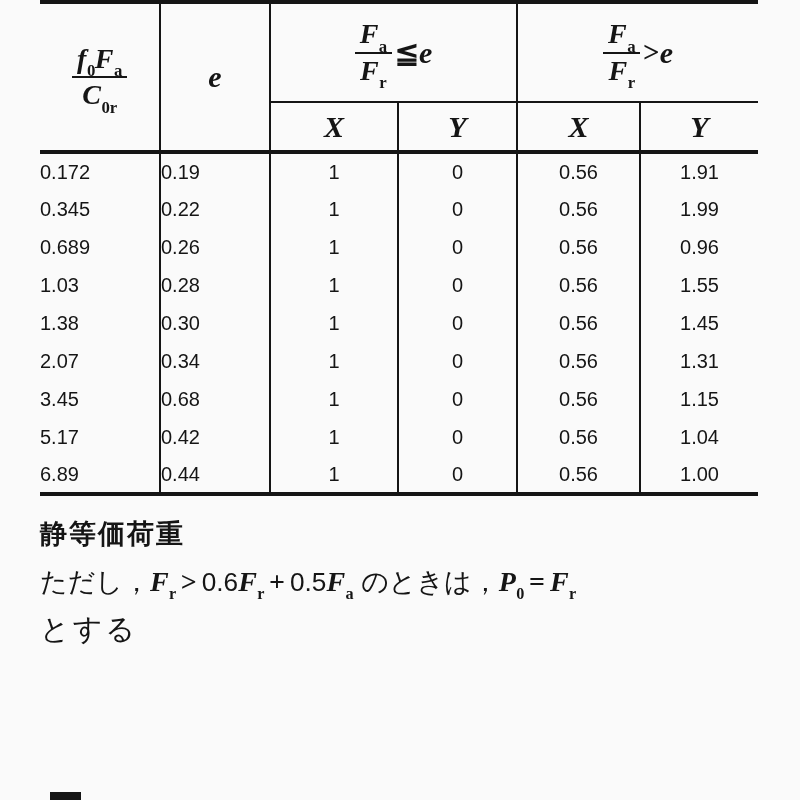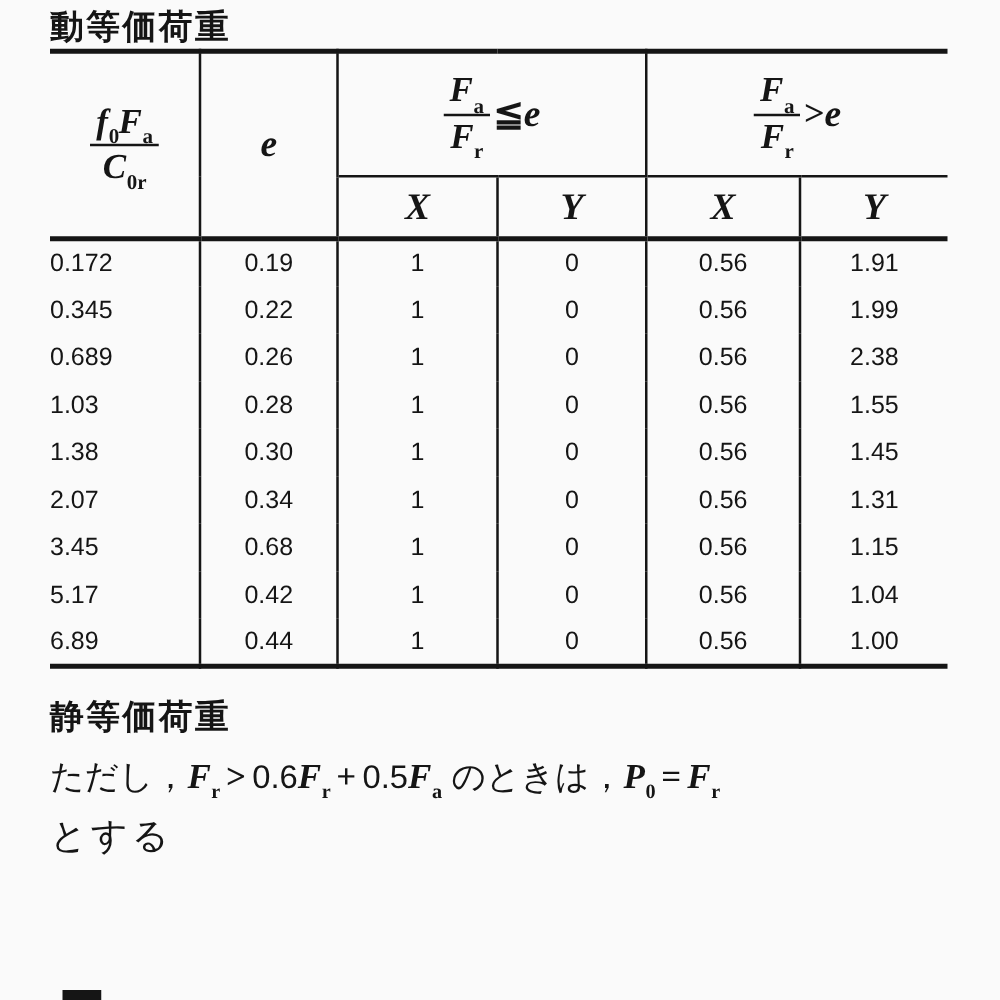--- a/index.html
+++ b/index.html
@@ -57,21 +57,21 @@
     padding:0;
     vertical-align:middle;
   }
   th.hc1 { height:100px; }
   tr.subhead th { height:50px; }
   tbody td { height:38px; font-family:"Liberation Sans", sans-serif; font-size:20px; }
   .bl { border-left:2px solid #151515; }
   tr.subhead th { border-top:2px solid #151515; }
   tbody tr:first-child td { border-top:4px solid #151515; }
   td.c0 { text-align:left; padding-left:14px; }
-  td.c1 { text-align:center; padding-left:16px; }
+  td.c1 { text-align:left; padding-left:16px; }
   td.c2, td.c3, td.c4, td.c5 { text-align:center; }
 
   
   th .hdr-math { display:inline-flex; align-items:center; justify-content:flex-start; }
   th { text-align:center; }
   .frac {
     display:inline-block; text-align:center;
     font-family:"Liberation Serif", serif;
     font-size:28px; font-weight:bold; line-height:1.15;
   }
@@ -94,21 +94,20 @@
   .crop-bar {
     position:absolute; left:50px; bottom:0;
     width:31px; height:8px; background:#151515;
   }
 </style>
 </head>
 <body style="background: rgb(250, 250, 250); color: rgb(21, 21, 21);">
 
 <div class="page">
 
-  <div class="sec-title dynamic">動等価荷重</div>
 
 
   <table class="factors">
     <colgroup>
       <col style="width:120px">
         <col style="width:110px">
         <col style="width:128px">
       <col style="width:119px">
         <col style="width:123px">
         <col style="width:118px">
@@ -166,21 +165,21 @@
           <td class="c3 bl">0</td>
           <td class="c4 bl">0.56</td>
           <td class="c5 bl">1.99</td>
         </tr>
         <tr>
           <td class="c0">0.689</td>
           <td class="c1 bl">0.26</td>
           <td class="c2 bl">1</td>
           <td class="c3 bl">0</td>
           <td class="c4 bl">0.56</td>
-          <td class="c5 bl">2.38</td>
+          <td class="c5 bl">0.96</td>
         </tr>
         <tr>
           <td class="c0">1.03</td>
           <td class="c1 bl">0.28</td>
           <td class="c2 bl">1</td>
           <td class="c3 bl">0</td>
           <td class="c4 bl">0.56</td>
           <td class="c5 bl">1.55</td>
         </tr>
         <tr>

